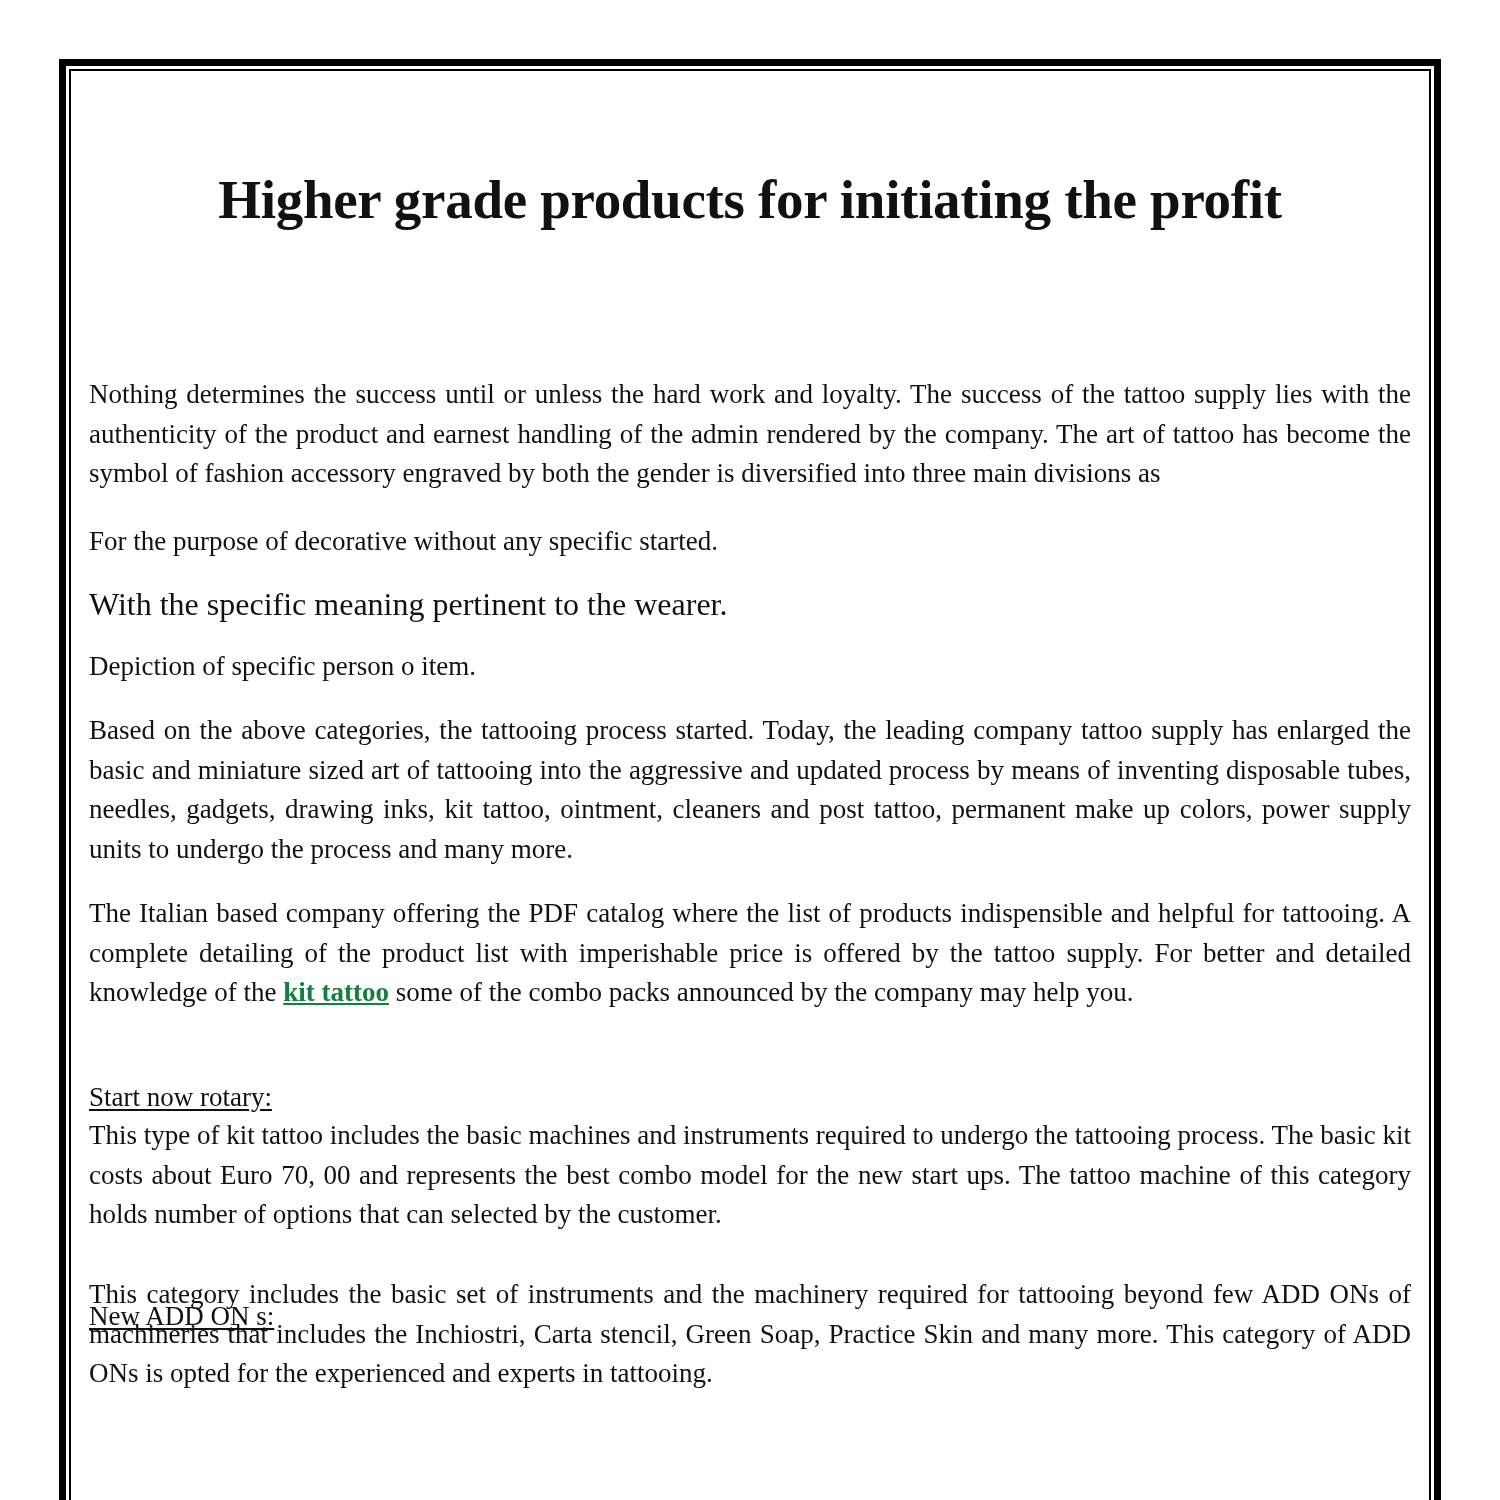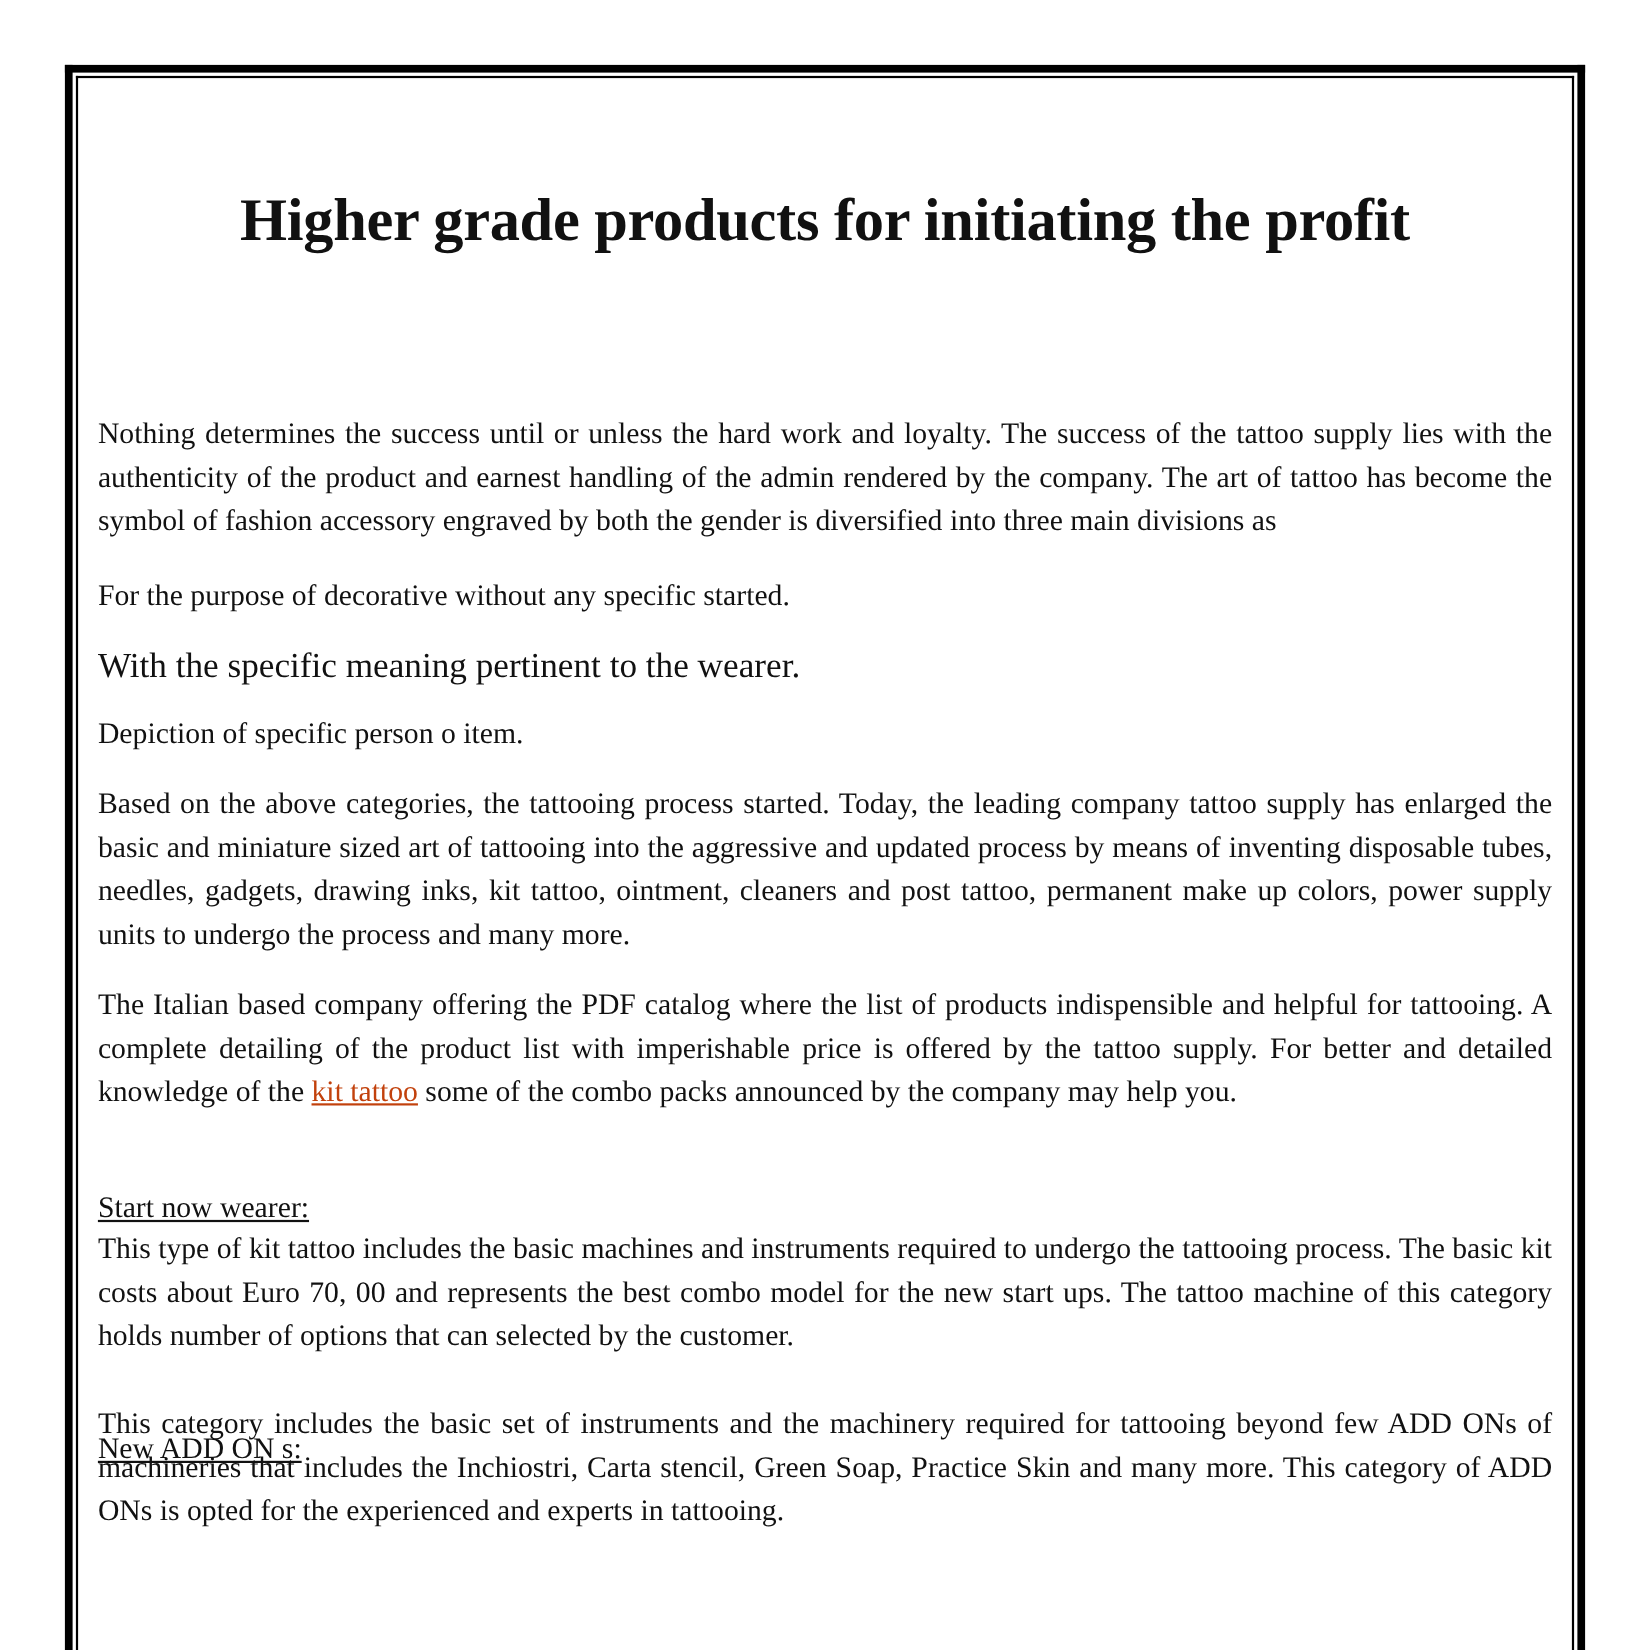--- a/index.html
+++ b/index.html
@@ -71,22 +71,22 @@
     .heading-u {
       position: absolute;
       left: 0;
       margin: 0;
       font-size: 27px;
       line-height: 39.7px;
       text-decoration: underline;
       text-underline-offset: 3px;
     }
     .link {
-      color: #c2410c;
-      font-weight: normal;
+      color: #15803d;
+      font-weight: bold;
       text-decoration: underline;
       cursor: pointer;
     }
   </style>
 </head>
 <body>
 
 <div class="page-border-outer"></div>
 <div class="page-border-inner"></div>
 
@@ -98,20 +98,20 @@
   <p class="para" style="top:522px;">For the purpose of decorative without any specific started.</p>
 
   <p class="para small" style="top:585px;">With the specific meaning pertinent to the wearer.</p>
 
   <p class="para" style="top:647px;">Depiction of specific person o item.</p>
 
   <p class="para" style="top:711px;">Based on the above categories, the tattooing process started. Today, the leading company tattoo supply has enlarged the basic and miniature sized art of tattooing into the aggressive and updated process by means of inventing disposable tubes, needles, gadgets, drawing inks, kit tattoo, ointment, cleaners and post tattoo, permanent make up colors, power supply units to undergo the process and many more.</p>
 
   <p class="para" style="top:894px;"><span>The Italian based company offering the PDF catalog where the list of products indispensible and helpful for tattooing. A complete detailing of the product list with imperishable price is offered by the tattoo supply. For better and detailed knowledge of the </span><a class="link">kit tattoo</a><span> some of the combo packs announced by the company may help you.</span></p>
 
-  <p class="heading-u" style="top:1078px;">Start now wearer:</p>
+  <p class="heading-u" style="top:1078px;">Start now rotary:</p>
 
   <p class="para" style="top:1116px;">This type of kit tattoo includes the basic machines and instruments required to undergo the tattooing process. The basic kit costs about Euro 70, 00 and represents the best combo model for the new start ups. The tattoo machine of this category holds number of options that can selected by the customer.</p>
 
   <p class="heading-u" style="top:1285px;margin-top:12px;">New ADD ON s:</p>
 
   <p class="para" style="top:1275px;">This category includes the basic set of instruments and the machinery required for tattooing beyond few ADD ONs of machineries that includes the Inchiostri, Carta stencil, Green Soap, Practice Skin and many more. This category of ADD ONs is opted for the experienced and experts in tattooing.</p>
 </div>
 
 </body></html>

